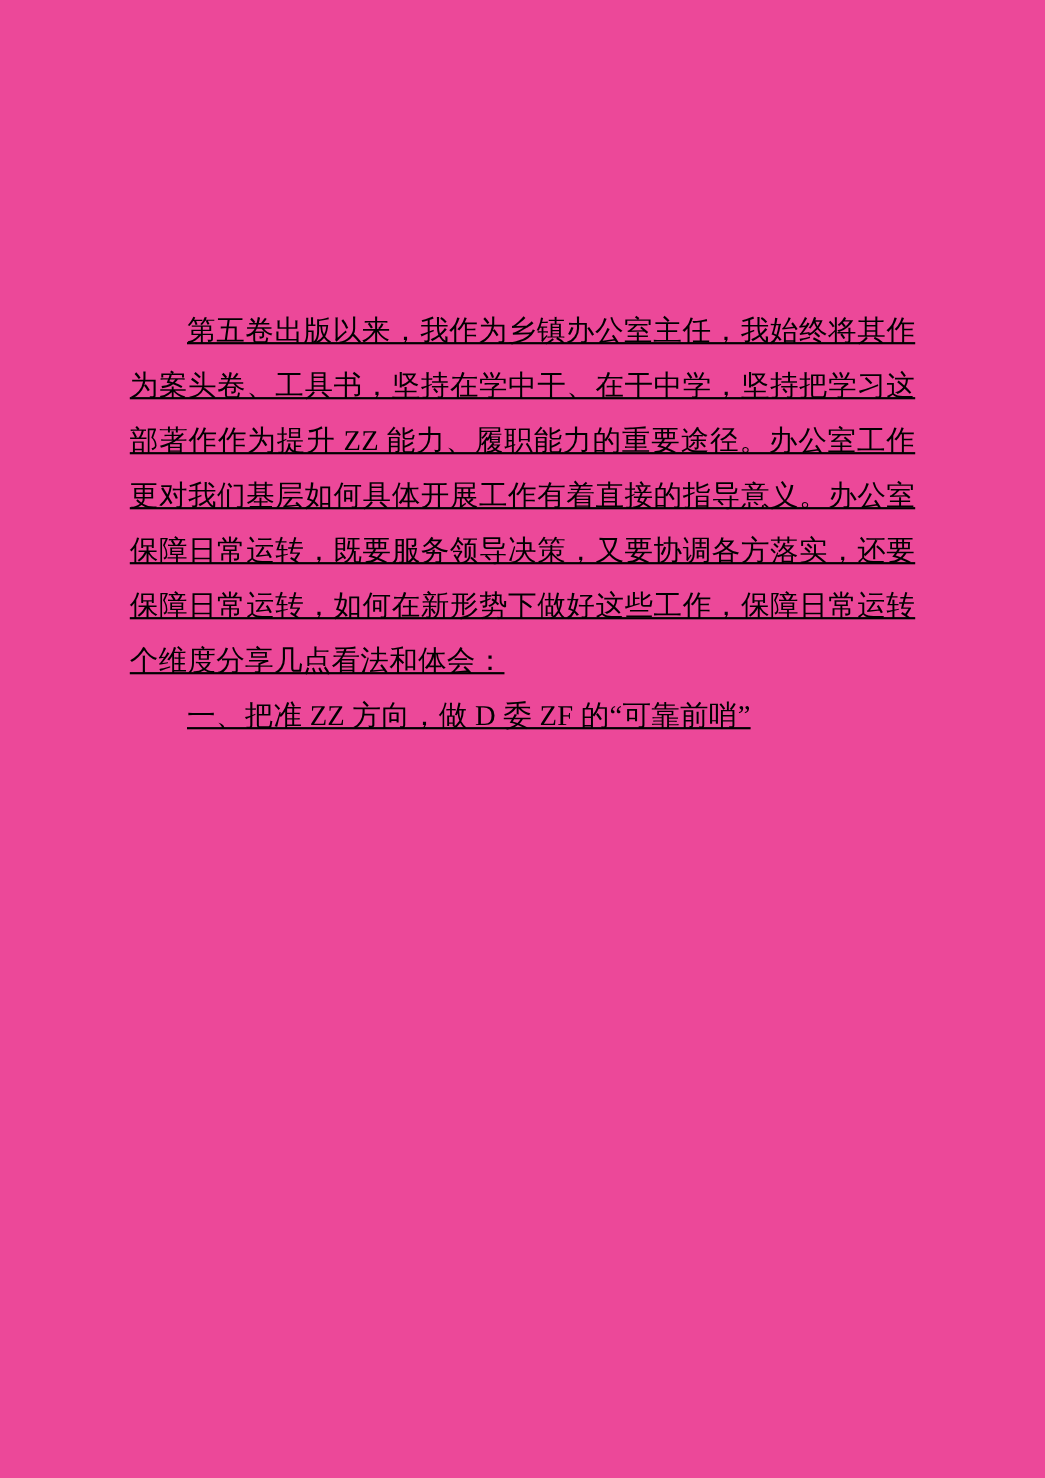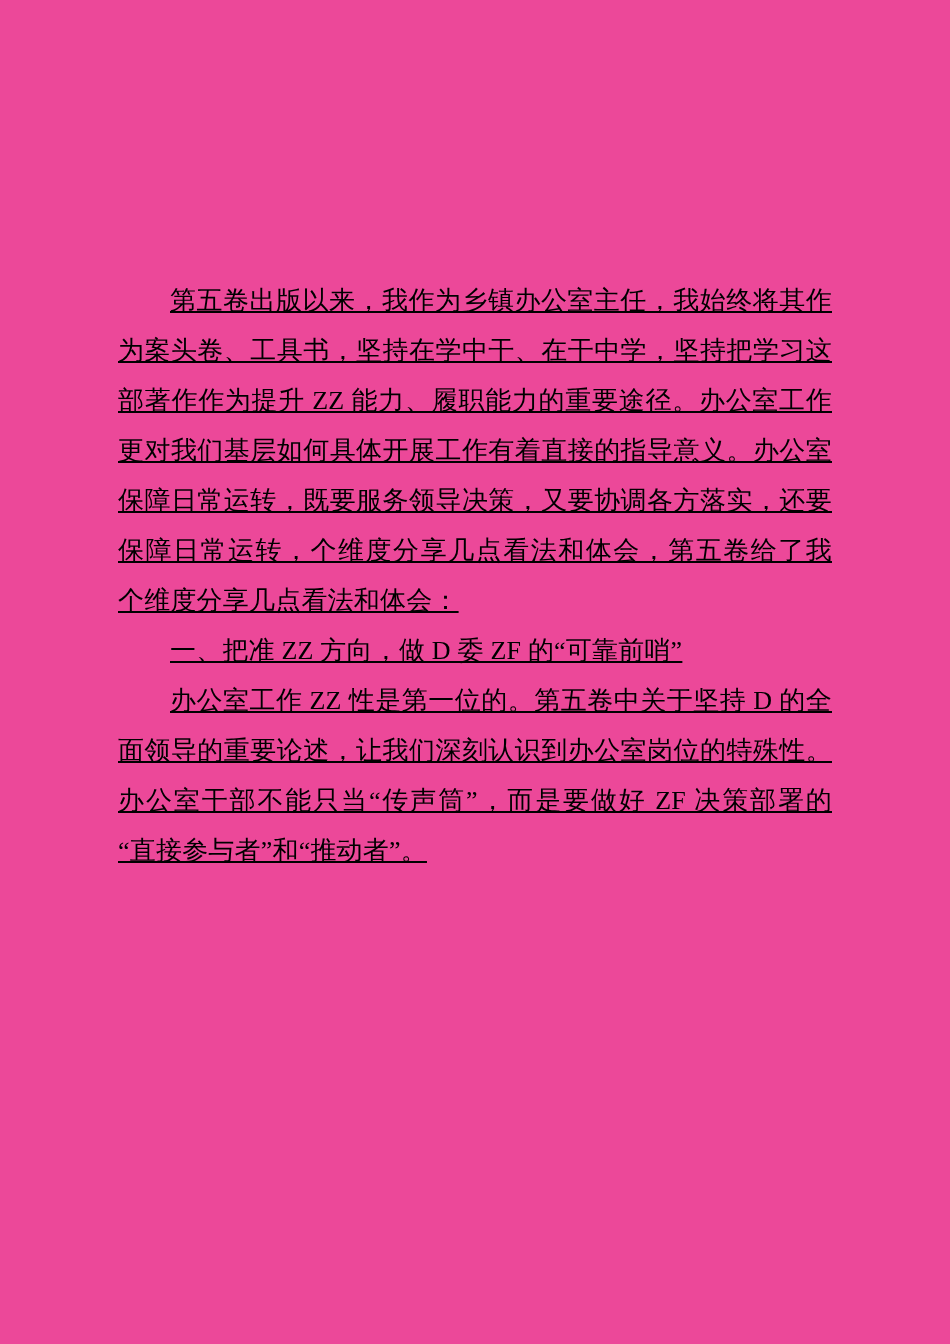--- a/index.html
+++ b/index.html
@@ -49,29 +49,23 @@
 <body>
 
 <div class="page">
 
   <div class="para">
     <div class="ln j indent">第五卷出版以来，我作为乡镇办公室主任，我始终将其作</div>
     <div class="ln j">为案头卷、工具书，坚持在学中干、在干中学，坚持把学习这</div>
     <div class="ln j">部著作作为提升 ZZ 能力、履职能力的重要途径。办公室工作</div>
     <div class="ln j">更对我们基层如何具体开展工作有着直接的指导意义。办公室</div>
     <div class="ln j">保障日常运转，既要服务领导决策，又要协调各方落实，还要</div>
-    <div class="ln j">保障日常运转，个维度分享几点看法和体会，第五卷给了我</div>
+    <div class="ln j">保障日常运转，如何在新形势下做好这些工作，保障日常运转</div>
     <div class="ln">个维度分享几点看法和体会：</div>
   </div>
 
   <div class="para">
     <div class="ln indent heading">一、把准 ZZ 方向，做 D 委 ZF 的“可靠前哨”</div>
   </div>
 
-  <div class="para">
-    <div class="ln j indent">办公室工作 ZZ 性是第一位的。第五卷中关于坚持 D 的全</div>
-    <div class="ln j">面领导的重要论述，让我们深刻认识到办公室岗位的特殊性。</div>
-    <div class="ln j">办公室干部不能只当“传声筒”，而是要做好 ZF 决策部署的</div>
-    <div class="ln">“直接参与者”和“推动者”。</div>
-  </div>
 
 
 </div>
 
 </body></html>

